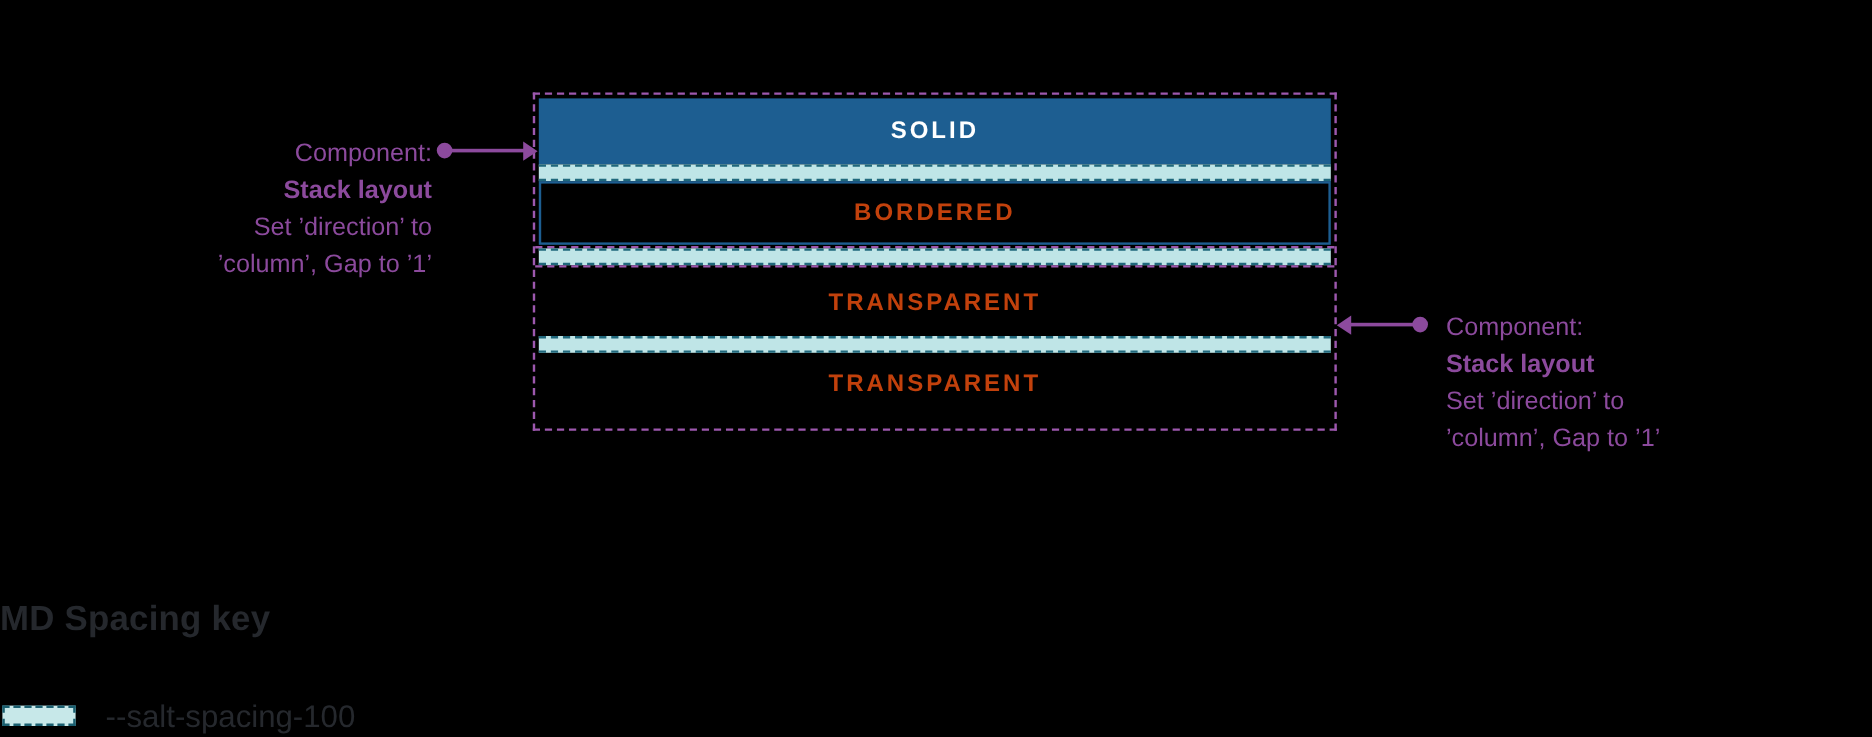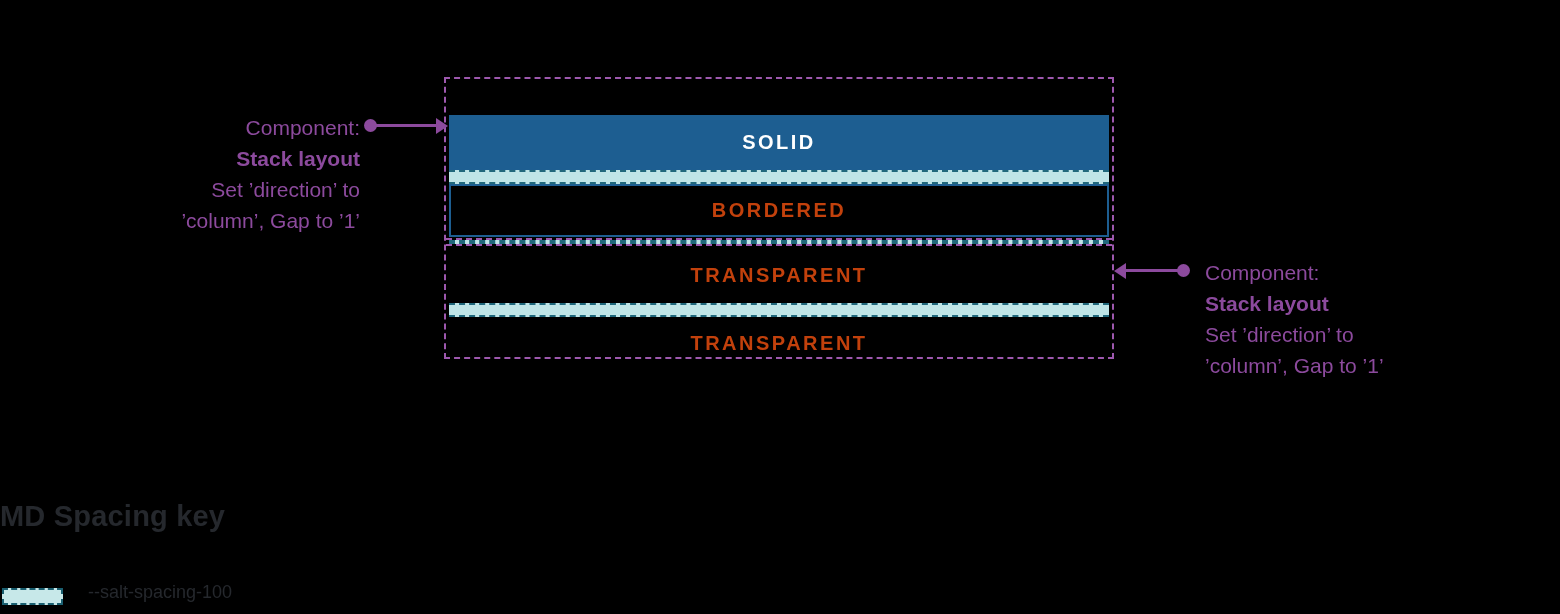--- a/index.html
+++ b/index.html
@@ -17,21 +17,21 @@
   .stack-section{display:flex;flex-direction:column;}
   .sec-a{padding:3px 3px 1px 3px;}
   .sec-b{padding:1px 3px 3px 3px;flex:1;text-align:right;}
   .purple-divider{height:0;border-top:2px dashed #9D58AE;}
   .stack-box{
     display:flex;align-items:center;justify-content:center;
     box-sizing:border-box;
     font-size:20px;font-weight:700;letter-spacing:2.5px;
     color:#c2410c;
   }
-  .box-solid{height:55px;background:#1D5E91;color:#FFFFFF;margin-top:33px;}
+  .box-solid{height:55px;background:#1D5E91;color:#FFFFFF;}
   .box-bordered{height:53px;border:2px solid #1D5E91;background:transparent;}
   .box-transparent-1{height:56px;background:transparent;}
   .box-transparent-2{height:52px;background:transparent;}
   .spacing-strip{
     height:14px;box-sizing:border-box;background:#BFE5E7;
     border-top:2px dashed #20687C;border-bottom:2px dashed #20687C;
   }
   .strip-inner{margin:0;}
   .strip-mid{margin:0 3px;height:14px;box-sizing:border-box;background:#BFE5E7;
     border-top:2px dashed #20687C;border-bottom:2px dashed #20687C;}
@@ -53,21 +53,21 @@
   .key-title{
     position:absolute;left:0px;top:500px;
     font-size:29px;font-weight:700;color:#25282D;letter-spacing:0.2px;
   }
   .key-swatch{
     position:absolute;left:2px;top:588px;width:61px;height:17px;
     box-sizing:border-box;background:#C7E8E9;border:2px dashed #1A5F70;
   }
   .key-label{
     position:absolute;left:88px;top:582px;
-    font-size:18px;color:#25282D;
+    font-size:26px;color:#25282D;
   }
 </style>
 </head>
 <body>
 
 <div class="stack-outer">
 
   <div class="stack-section sec-a">
     <div class="stack-box box-solid">
       <span>SOLID</span>

